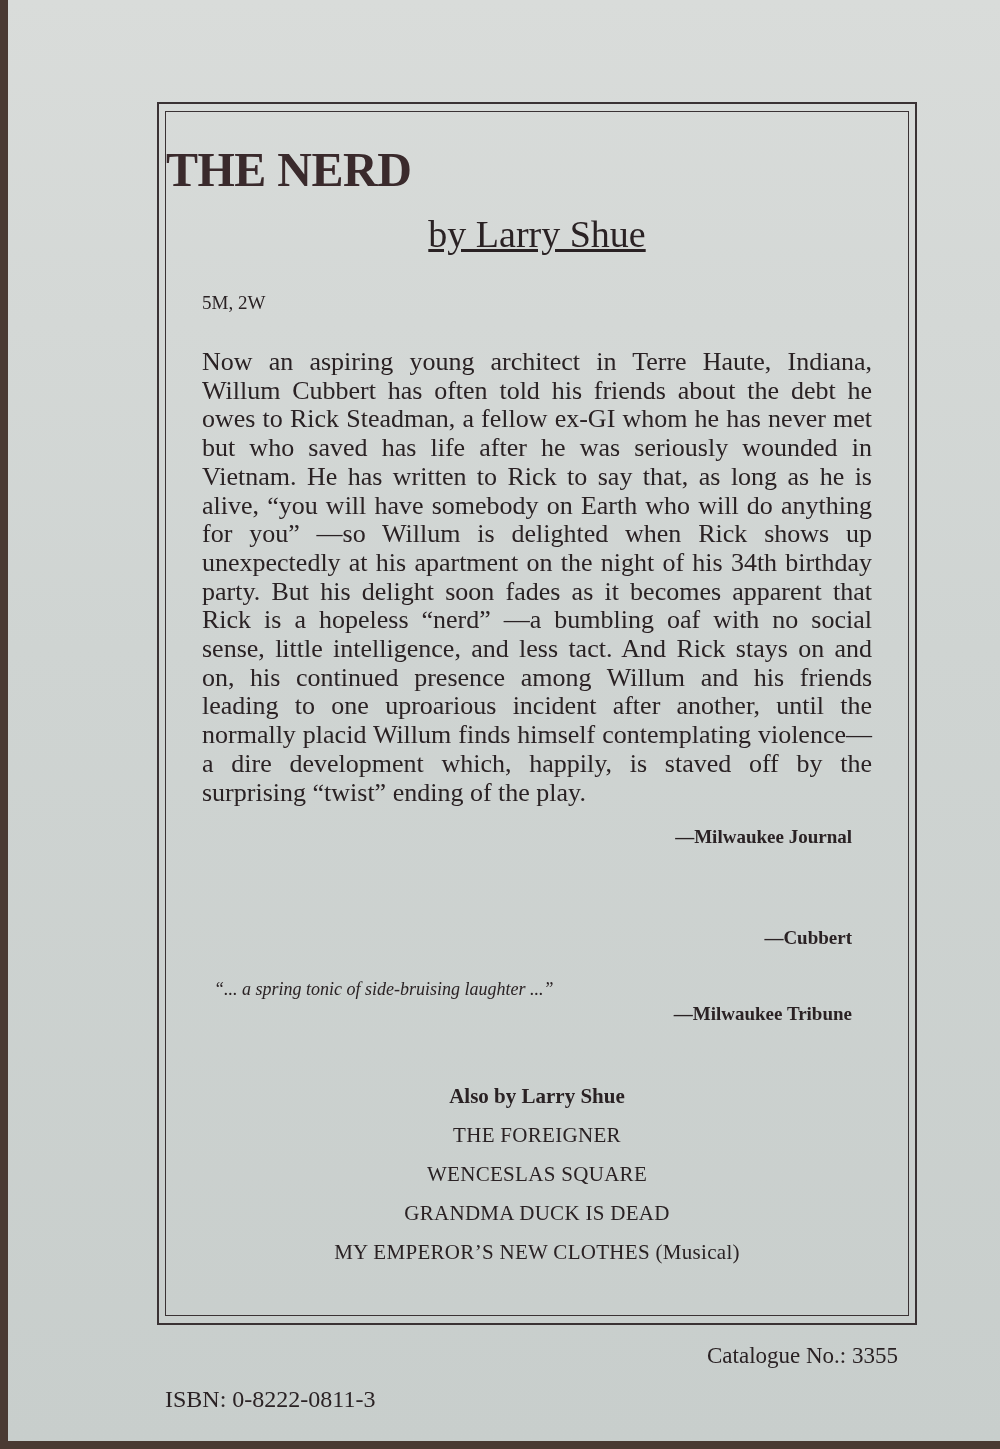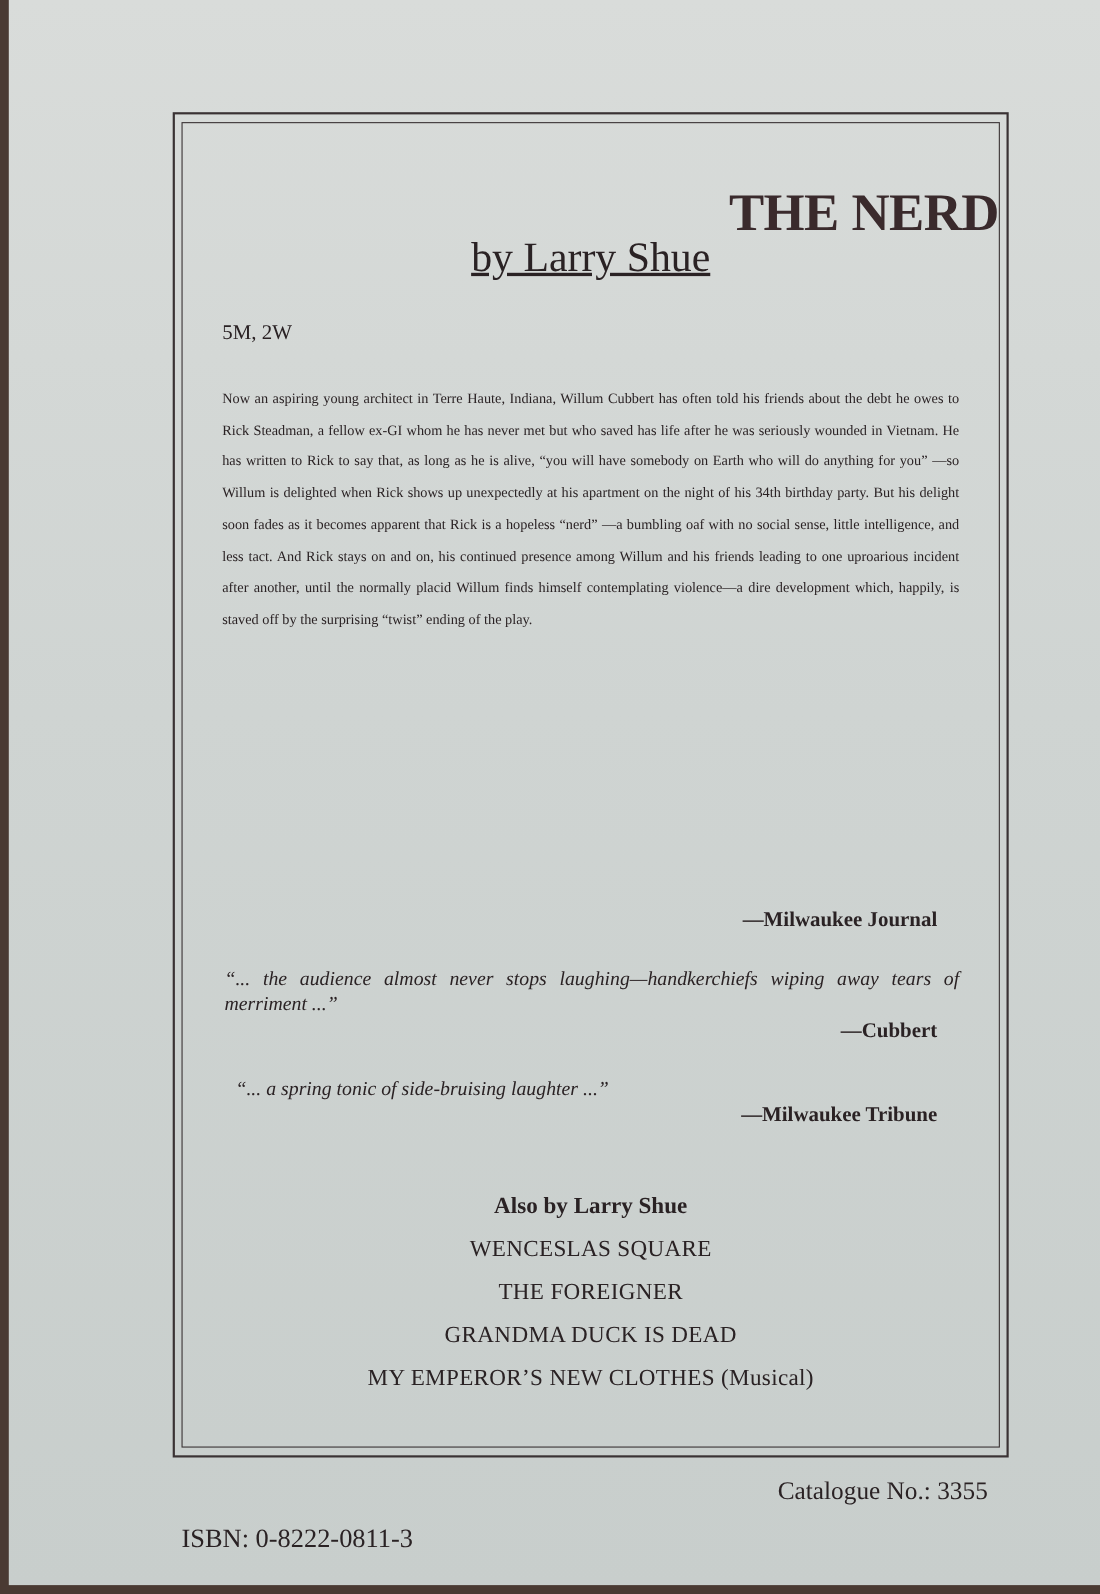--- a/index.html
+++ b/index.html
@@ -16,33 +16,33 @@
   }
   .frame-outer {
     position:absolute; left:149px; top:102px; width:756px; height:1219px;
     border:2px solid #3a3234;
   }
   .frame-inner {
     position:absolute; left:6px; top:7px; right:6px; bottom:7px;
     border:1.5px solid #3a3234;
   }
   .title {
-    position:absolute; left:0; right:0; top:30px; text-align:right;
-    font-size:48px; font-weight:bold; letter-spacing:-0.5px; color:#3a2a2c;margin-top:24px;
+    position:absolute; left:0; right:0; top:30px; text-align:left;
+    font-size:48px; font-weight:bold; letter-spacing:-0.5px; color:#3a2a2c;
   }
   .author {
     position:absolute; left:0; right:0; top:100px; text-align:center;
     font-size:38px; color:#2a2224;text-decoration:underline;
   }
   .cast {
     position:absolute; left:36px; top:180px; font-size:19px;
   }
   .synopsis {
     position:absolute; left:36px; right:36px; top:236px;
-    font-size:13px; line-height:28.7px; text-align:justify;
+    font-size:26px; line-height:28.7px; text-align:justify;
   }
   .quote {
     position:absolute; left:38px; right:36px;
     font-style:italic; font-size:18px; line-height:23px; text-align:justify;
   }
   .source {
     position:absolute; right:56px; font-weight:bold; font-size:19px;
   }
   .also {
     position:absolute; left:0; right:0; top:965px; text-align:center;
@@ -64,30 +64,29 @@
     <div class="frame-inner">
 
       <div class="title">THE NERD</div>
       <div class="author">by Larry Shue</div>
       <div class="cast">5M, 2W</div>
 
       <div class="synopsis">Now an aspiring young architect in Terre Haute, Indiana, Willum Cubbert has often told his friends about the debt he owes to Rick Steadman, a fellow ex-GI whom he has never met but who saved has life after he was seriously wounded in Vietnam. He has written to Rick to say that, as long as he is alive, “you will have somebody on Earth who will do anything for you” —so Willum is delighted when Rick shows up unexpectedly at his apartment on the night of his 34th birthday party. But his delight soon fades as it becomes apparent that Rick is a hopeless “nerd” —a bumbling oaf with no social sense, little intelligence, and less tact. And Rick stays on and on, his continued presence among Willum and his friends leading to one uproarious incident after another, until the normally placid Willum finds himself contemplating violence—a dire development which, happily, is staved off by the surprising “twist” ending of the play.</div>
 
       <div class="source" style="top:714px;">—Milwaukee Journal</div>
 
-      <div class="quote" style="top:766px;">“... the audience almost never stops laughing—handkerchiefs wiping away tears of merriment ...”</div>
       <div class="source" style="top:815px;">—Cubbert</div>
 
       <div class="quote" style="top:866px; left:48px;">“... a spring tonic of side-bruising laughter ...”</div>
       <div class="source" style="top:891px;">—Milwaukee Tribune</div>
 
       <div class="also">
         <div class="also-heading">Also by Larry Shue</div>
+        <div class="also-item">THE FOREIGNER</div>
         <div class="also-item">WENCESLAS SQUARE</div>
-        <div class="also-item">THE FOREIGNER</div>
         <div class="also-item">GRANDMA DUCK IS DEAD</div>
         <div class="also-item">MY EMPEROR’S NEW CLOTHES (Musical)</div>
       </div>
 
     </div>
   </div>
 
   <div class="footer-left">ISBN: 0-8222-0811-3</div>
   <div class="footer-right">Catalogue No.: 3355</div>
 </div>

